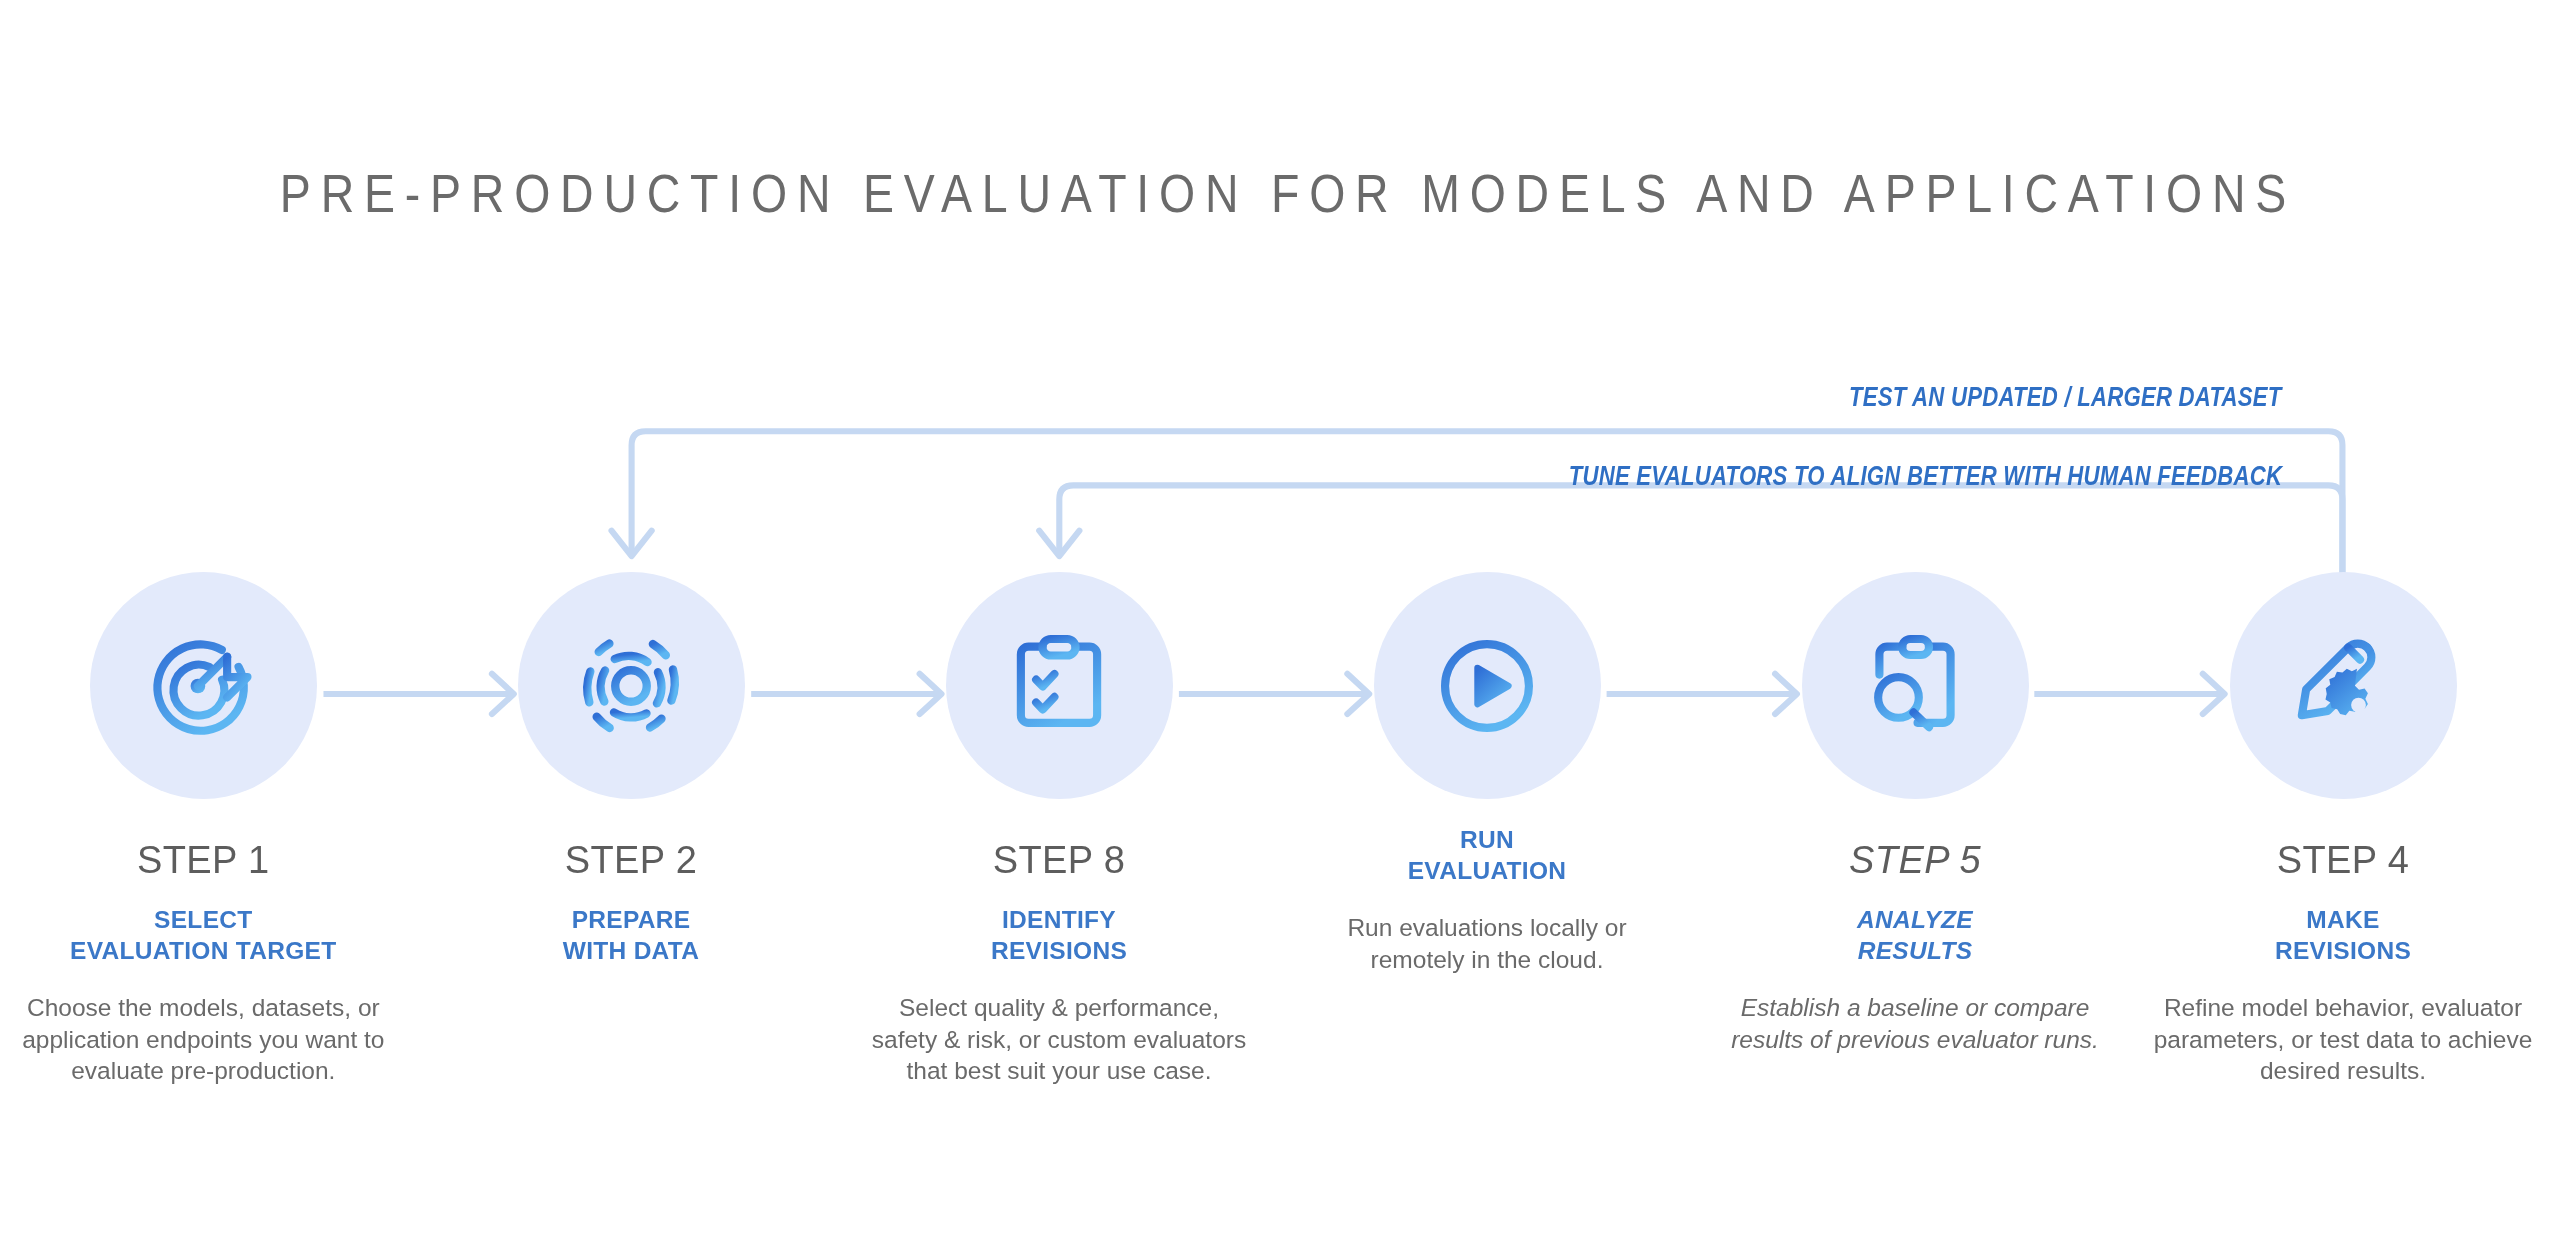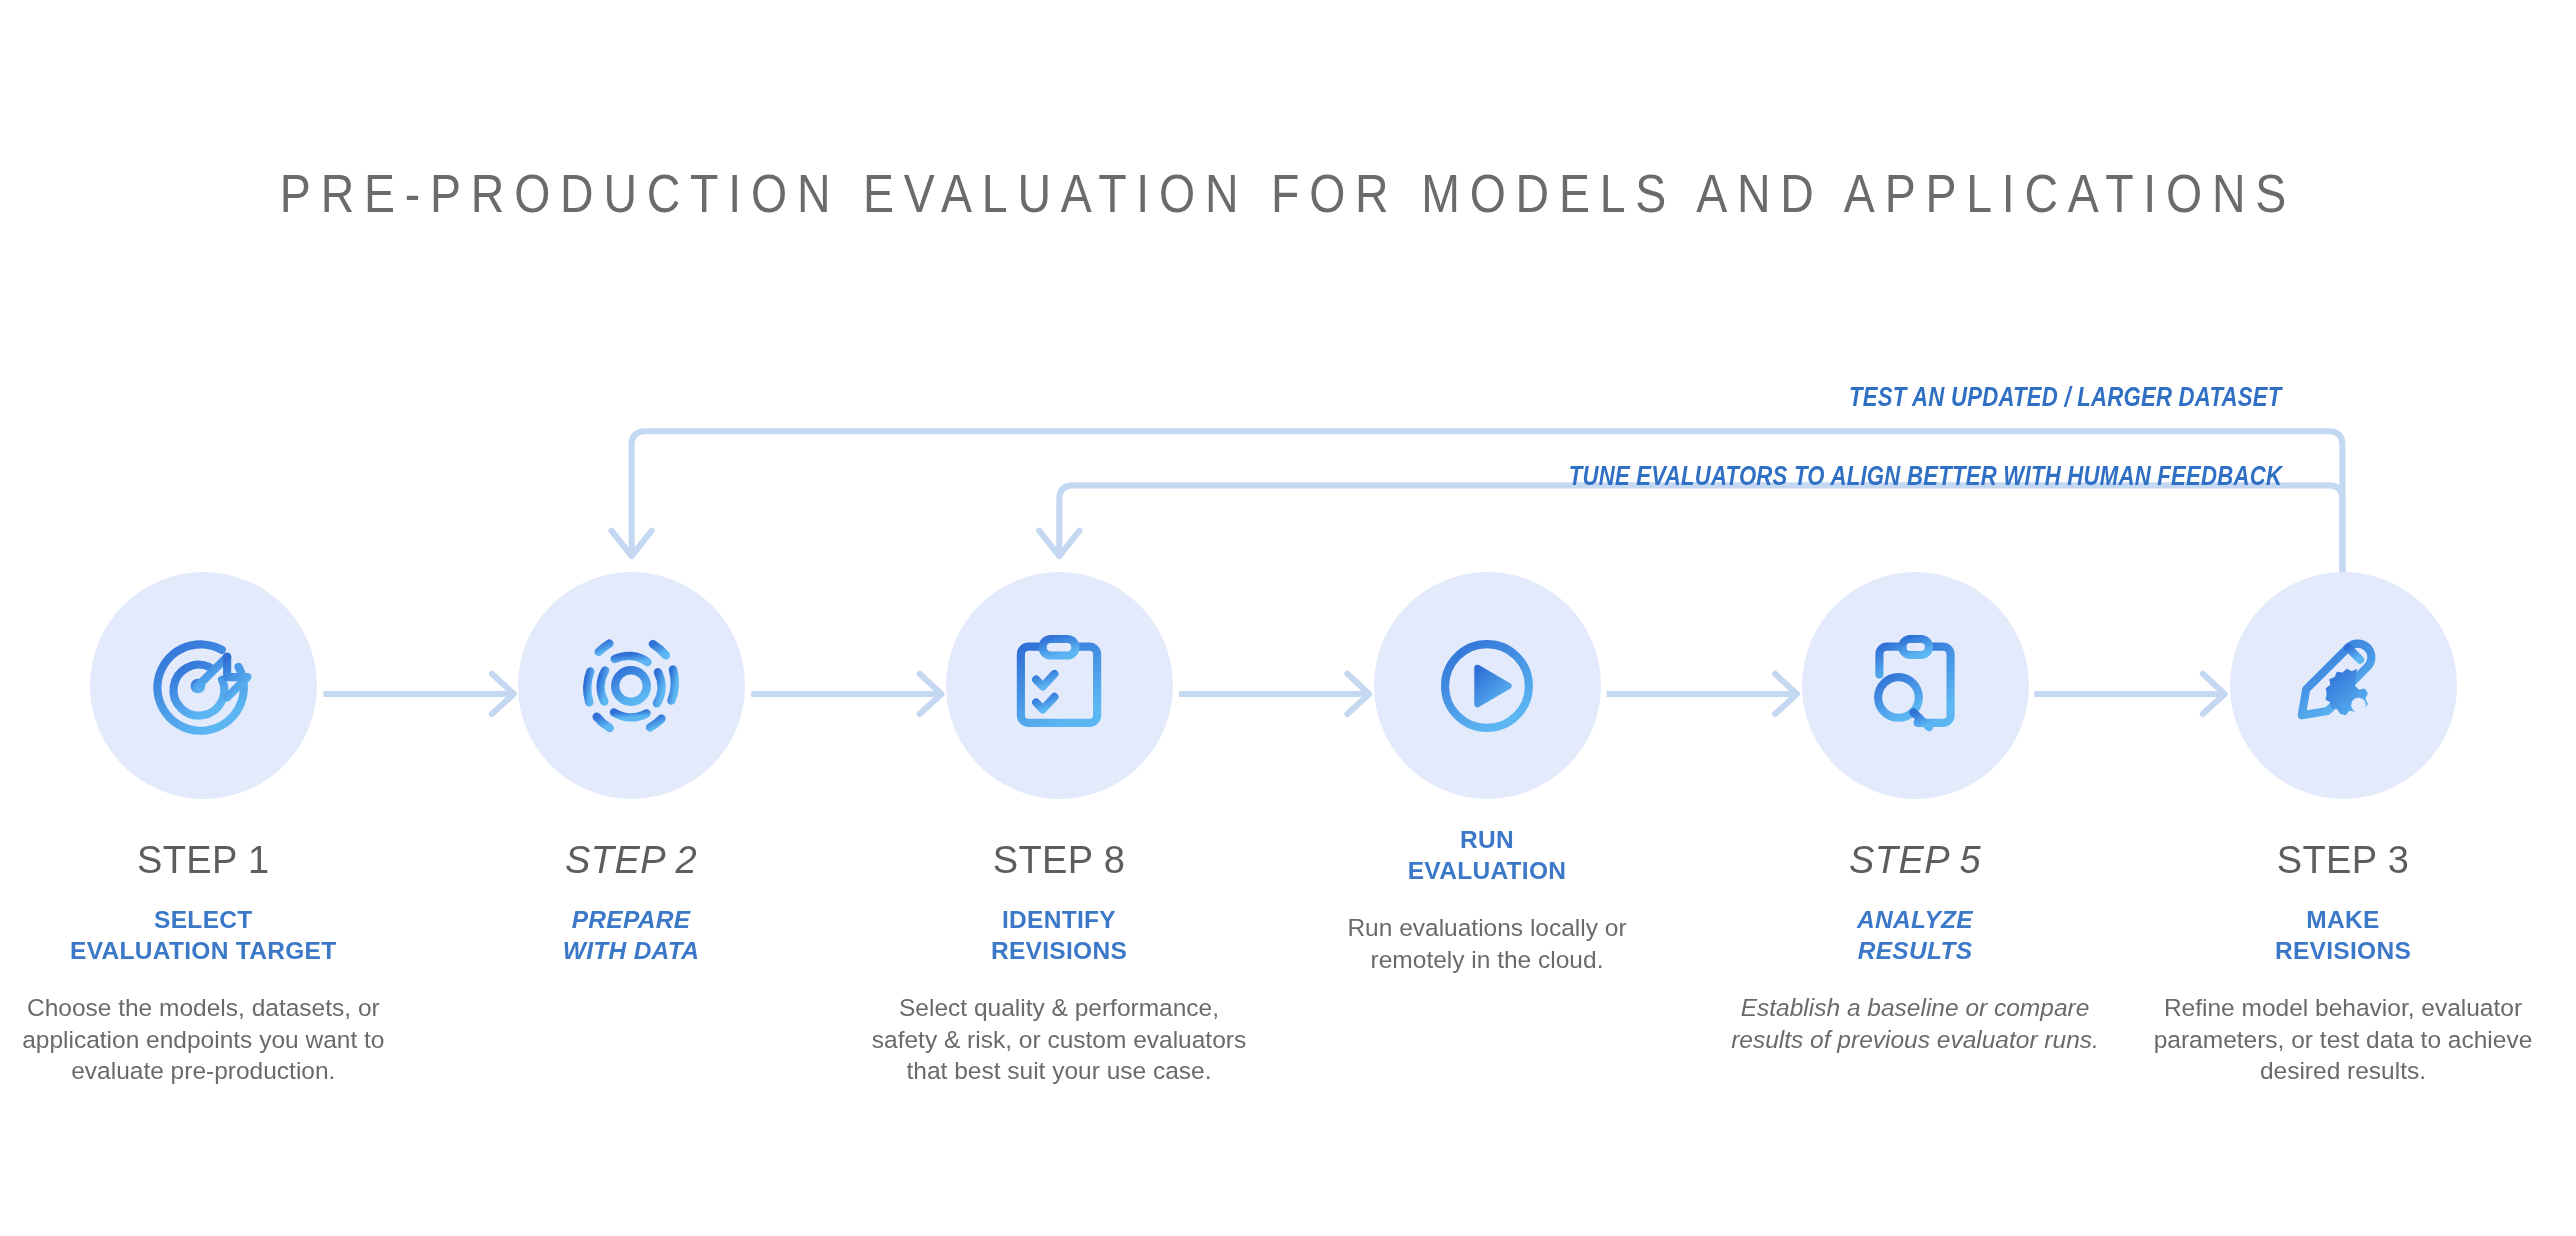--- a/index.html
+++ b/index.html
@@ -187,21 +187,21 @@
       </svg>
     </div>
     <div class="step-num">STEP 1</div>
     <div class="step-title">
       <div>SELECT</div>
       <div>EVALUATION TARGET</div>
     </div>
     <div class="step-desc">Choose the models, datasets, or application endpoints you want to evaluate pre-production.</div>
   </div>
 
-  <div class="step" style="left:426px;font-style:italic;">
+  <div class="step" style="left:426px;">
     <div class="circle">
       <svg width="122" height="122" viewBox="0 0 48 48">
         <g fill="none" stroke="url(#ig)" stroke-width="3.3" stroke-linecap="round">
           <circle cx="24" cy="24" r="6.2"></circle>
           <path d="M17.6 13.4a12.6 12.6 0 0 1 12.9 1.2"></path>
           <path d="M34.6 18.6a12.6 12.6 0 0 1 -0.4 12.2"></path>
           <path d="M30.1 34.8a12.6 12.6 0 0 1 -12.8 -0.4"></path>
           <path d="M13.5 30.1a12.6 12.6 0 0 1 0.3 -12.2"></path>
           <path d="M11.3 10.6a19 19 0 0 1 4.2 -3.3"></path>
           <path d="M32.6 7.5a19 19 0 0 1 5.1 4.4"></path>
@@ -279,21 +279,21 @@
       <svg width="122" height="122" viewBox="0 0 48 48">
         <g fill="none" stroke="url(#ig)" stroke-width="3.2" stroke-linecap="round" stroke-linejoin="round">
           <path d="M33.6 8.9a5.4 5.4 0 0 1 0 7.6 L22.6 27.6"></path>
           <path d="M33.6 8.9a5.4 5.4 0 0 0 -7.6 0 L9.5 25.3 L7.8 35.5 L18 33.8 L21.3 30.5"></path>
           <path d="M26 8.9 L30.7 13.6"></path>
         </g>
         <path d="M28.3 24.4 l1.6 1.6 2.2 -0.5 1.3 1.9 -1 2.1 1 2.1 -1.3 1.9 -2.2 -0.5 -1.6 1.6 -2.2 -0.4 -1.4 1.8 -2.2 -0.5 -1.2 -1.9 -2.2 -0.4 -0.5 -2.2 -1.9 -1.2 0.5 -2.2 -0.4 -2.2 1.8 -1.4 -0.4 -2.2 2.1 -0.8 0.9 -2.1 2.2 0.3 1.7 -1.5 2 1 2 -1 z" fill="url(#ig2)" stroke="none" transform="translate(0.4,-0.5)"></path>
         <circle cx="30.1" cy="31.5" r="2.9" fill="#e3eafb"></circle>
       </svg>
     </div>
-    <div class="step-num">STEP 3</div>
+    <div class="step-num">STEP 4</div>
     <div class="step-title">
       <div>MAKE</div>
       <div>REVISIONS</div>
     </div>
     <div class="step-desc">Refine model behavior, evaluator parameters, or test data to achieve desired results.</div>
   </div>
 
 </div>
 
 

